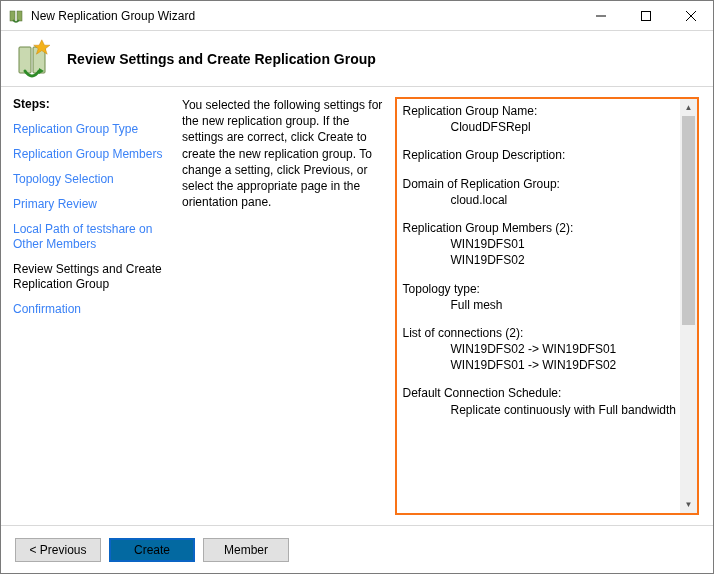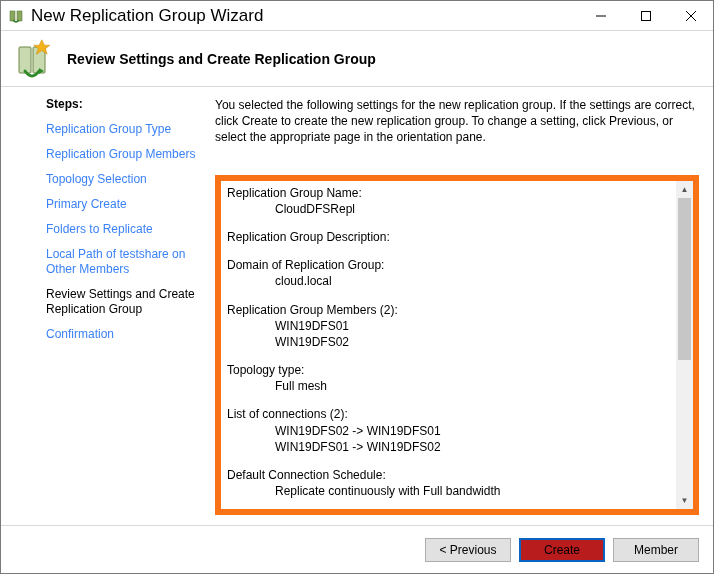--- a/index.html
+++ b/index.html
@@ -25,21 +25,21 @@
     padding: 0 0 0 8px;
     border-bottom: 1px solid #d9d9d9;
   }
   .titlebar .app-icon {
     width: 16px; height: 16px;
     display: flex; align-items: center; justify-content: center;
     margin-right: 6px;
   }
   .titlebar .title {
     flex: 1;
-    font-size: 17px;
+    font-size: 12px;
   }
   .win-controls {
     display: flex;
     height: 100%;
   }
   .win-btn {
     width: 45px;
     display: flex;
     align-items: center;
     justify-content: center;
@@ -61,21 +61,20 @@
   }
   .header-band .page-title {
     font-size: 14px;
     font-weight: bold;
   }
 
   .body-area {
     flex: 1;
     display: flex;
     min-height: 0;
-    padding-left: 33px;
   }
   .steps-pane {
     width: 175px;
     padding: 10px 6px 10px 12px;
     border-right: 0;
   }
   .steps-pane .steps-head {
     font-weight: bold;
     margin-bottom: 8px;
   }
@@ -92,37 +91,36 @@
   }
   .steps-list li.current {
     color: #000;
     cursor: default;
   }
 
   .content-pane {
     flex: 1;
     padding: 10px 14px 10px 6px;
     display: flex;
-    flex-direction: column;
     min-height: 0;
+    gap: 11px;
   }
   .intro-text {
     line-height: 1.35;
     margin-bottom: 14px;
   }
   .settings-label {
     margin-bottom: 4px;
   }
   .settings-box-wrap {
     flex: 1;
-    border: 6px solid #f97316;
+    border: 2px solid #f97316;
     position: relative;
     display: flex;
     min-height: 0;
-    margin-top: 15px;
   }
   .settings-box {
     flex: 1;
     padding: 4px 4px 4px 6px;
     overflow: hidden;
     line-height: 1.35;
     white-space: pre;
     font-family: "Segoe UI", Tahoma, sans-serif;
     font-size: 12px;
   }
@@ -153,36 +151,35 @@
     top: 0;
     height: 55%;
     background: #c6c6c6;
   }
 
   .footer {
     height: 48px;
     border-top: 1px solid #d9d9d9;
     display: flex;
     align-items: center;
-    justify-content: flex-end;
     padding: 0 14px;
     gap: 8px;
   }
   .footer button {
     height: 24px;
     width: 86px;
     font-family: inherit;
     font-size: 12px;
     background: #e1e1e1;
     border: 1px solid #adadad;
     cursor: pointer;
   }
   .footer button.primary {
     border: 2px solid #0a64c4;
-    background: #b91c1c;
+    background: #0369a1;
   }
 </style>
 </head>
 <body>
 
 <div class="window">
 
   <div class="titlebar">
     <span class="app-icon">
       <svg viewBox="0 0 16 16">
@@ -226,22 +223,21 @@
   </div>
 
   <div class="body-area">
 
     <div class="steps-pane">
       <div class="steps-head">Steps:</div>
       <ul class="steps-list" id="steps-list">
           <li>Replication Group Type</li>
           <li>Replication Group Members</li>
           <li>Topology Selection</li>
-          <li>Primary Create</li>
-          <li>Folders to Replicate</li>
+          <li>Primary Review</li>
           <li>Local Path of testshare on Other Members</li>
           <li class="current">Review Settings and Create Replication Group</li>
           <li>Confirmation</li>
         </ul>
     </div>
 
     <div class="content-pane">
       <div class="intro-text">You selected the following settings for the new replication group. If the settings are correct, click Create to create the new replication group. To change a setting, click Previous, or select the appropriate page in the orientation pane.</div>
       <div class="settings-box-wrap">
         <div class="settings-box" id="settings-box"><div class="group"><div class="k">Replication Group Name:</div><span class="v">CloudDFSRepl</span></div><div class="group"><div class="k">Replication Group Description:</div><span class="v"></span></div><div class="group"><div class="k">Domain of Replication Group:</div><span class="v">cloud.local</span></div><div class="group"><div class="k">Replication Group Members (2):</div><span class="v">WIN19DFS01</span><span class="v">WIN19DFS02</span></div><div class="group"><div class="k">Topology type:</div><span class="v">Full mesh</span></div><div class="group"><div class="k">List of connections (2):</div><span class="v">WIN19DFS02 -&gt; WIN19DFS01</span><span class="v">WIN19DFS01 -&gt; WIN19DFS02</span></div><div class="group"><div class="k">Default Connection Schedule:</div><span class="v">Replicate continuously with Full bandwidth</span></div></div>

